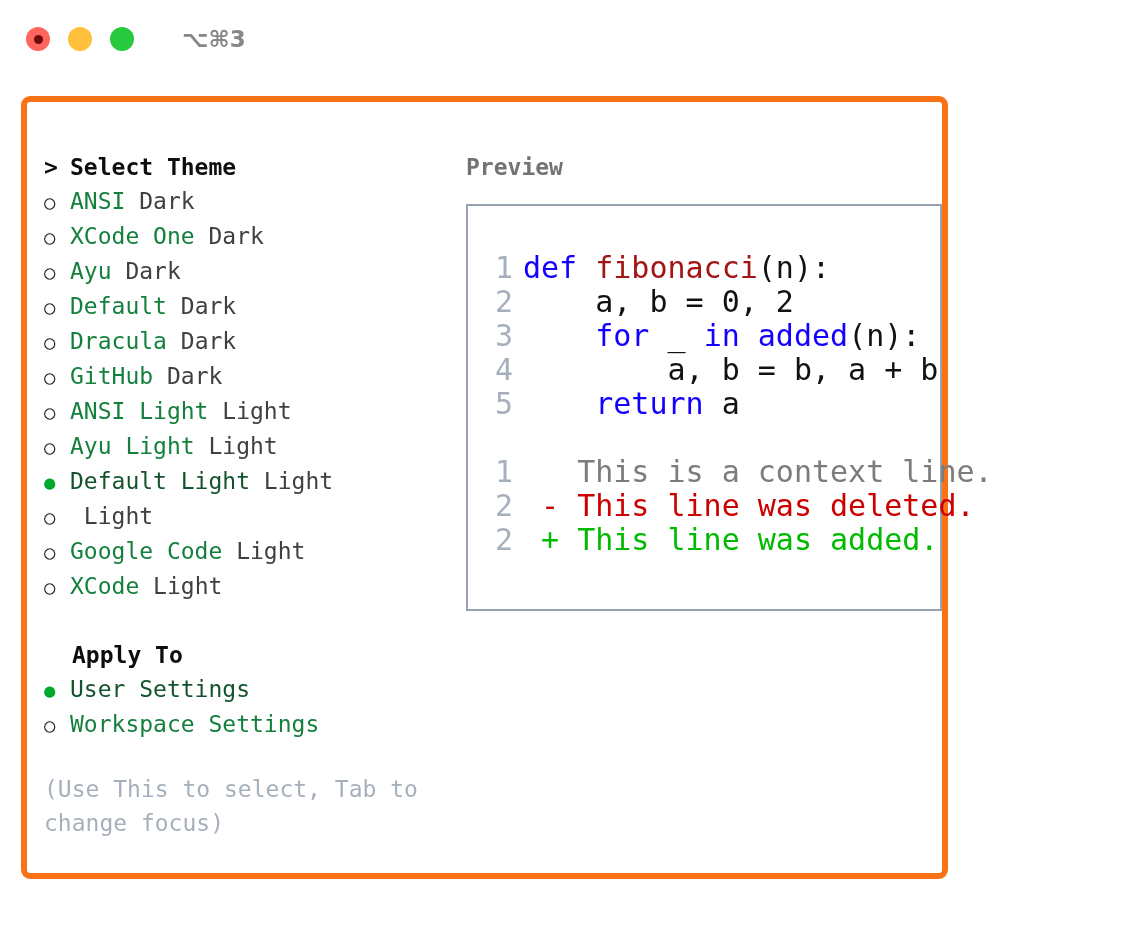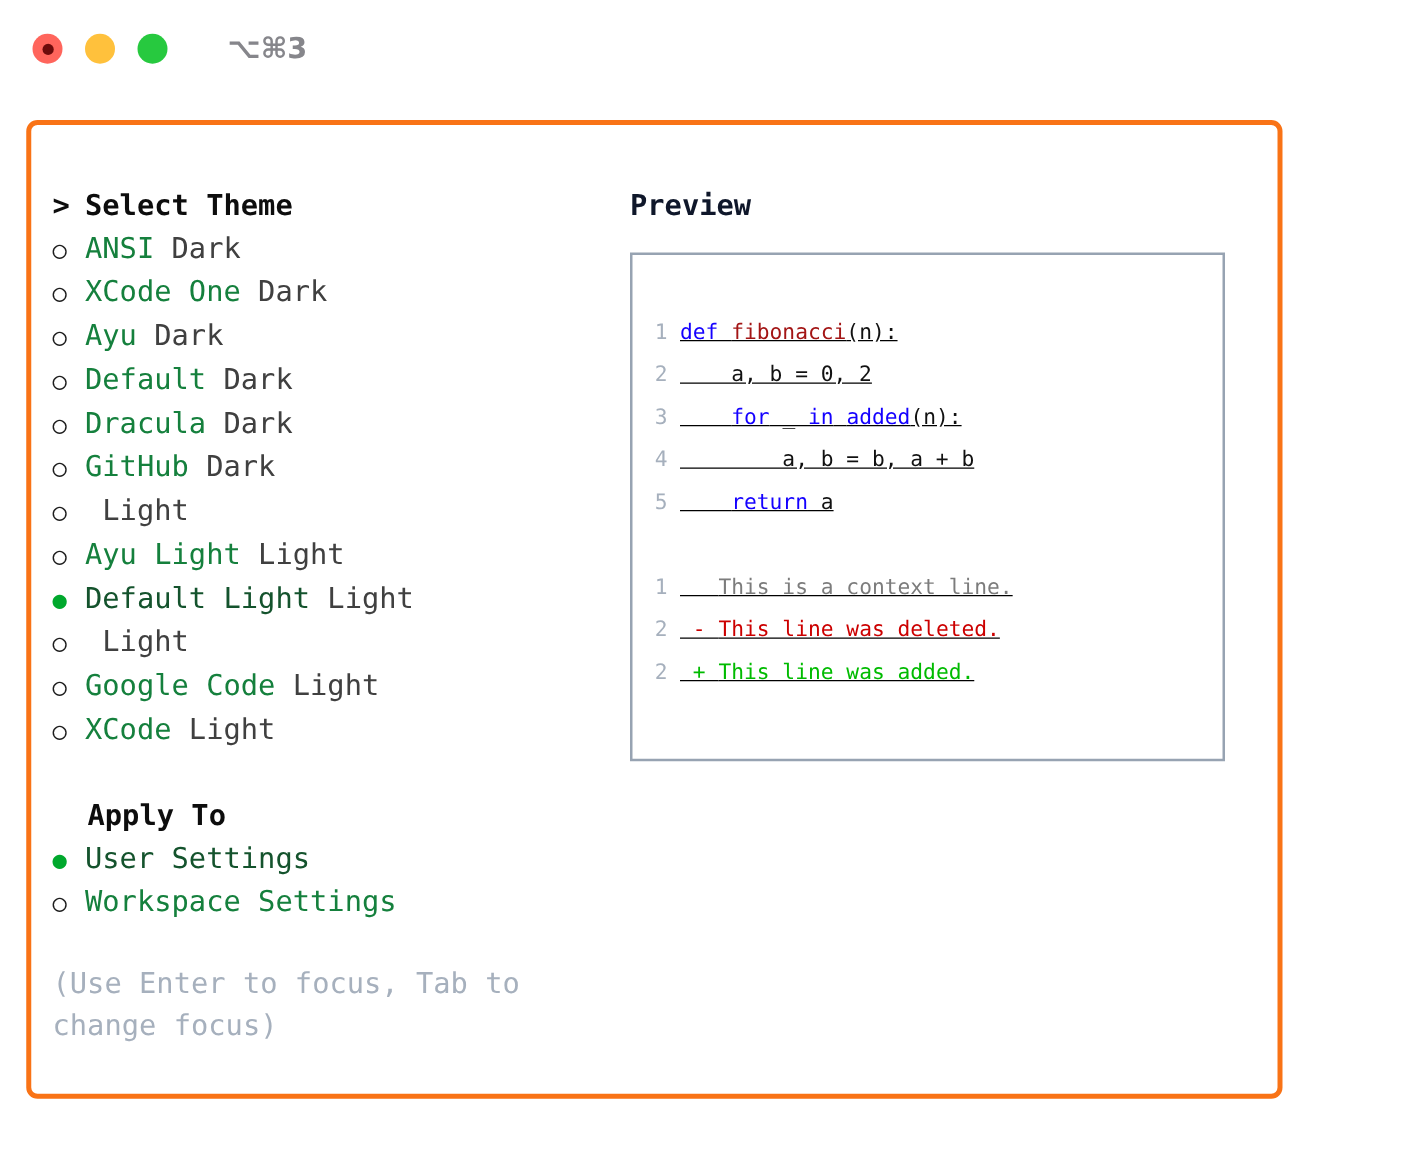--- a/index.html
+++ b/index.html
@@ -65,23 +65,23 @@
     color: #86868b;
     letter-spacing: 0px;
     font-family: "DejaVu Sans", "Liberation Sans", sans-serif;
   }
 
   
   #panel {
     position: absolute;
     left: 21px;
     top: 96px;
-    width: 1005px;
+    width: 927px;
     height: 783px;
-    border: 4px solid #f97316;
+    border: 6px solid #f97316;
     border-radius: 9px;
     box-sizing: border-box;
     background: #ffffff;
   }
 
   #panel-inner {
     position: absolute;
     left: 0; top: 0;
     width: 100%;
     height: 100%;
@@ -146,37 +146,37 @@
   
   #right-col {
     flex: 1;
     padding: 48px 0 0 9px;
     box-sizing: border-box;
   }
   #preview-label {
     font-size: 23px;
     line-height: 34px;
     font-weight: bold;
-    color: #0f172a;
+    color: #737373;
   }
   #preview-box {
     margin-top: 20px;
     width: 476px;
     height: 407px;
     border: 2px solid #97a3b2;
     box-sizing: border-box;
     background: #ffffff;
     padding: 45px 0 0 0;
   }
 
   .code-line {
-    font-size: 17px;
+    font-size: 30px;
     line-height: 34px;
     white-space: pre;
-    text-decoration: underline;
+    padding-left: 17px;
   }
   .ln {
     display: inline-block;
     width: 28px;
     text-align: right;
     color: #a6b0bd;
     margin-right: 10px;
   }
   .kw   { color: #1400ff; }
   .fn   { color: #a31515; }
@@ -207,38 +207,38 @@
 
         <div class="section-head"><span class="caret">&gt;</span><span>Select Theme</span></div>
 
         <div id="theme-items">
             <div class="opt-row"><span class="bullet">○</span><span class="opt-name">ANSI</span><span class="opt-tag"> Dark</span></div>
             <div class="opt-row"><span class="bullet">○</span><span class="opt-name">XCode One</span><span class="opt-tag"> Dark</span></div>
             <div class="opt-row"><span class="bullet">○</span><span class="opt-name">Ayu</span><span class="opt-tag"> Dark</span></div>
             <div class="opt-row"><span class="bullet">○</span><span class="opt-name">Default</span><span class="opt-tag"> Dark</span></div>
             <div class="opt-row"><span class="bullet">○</span><span class="opt-name">Dracula</span><span class="opt-tag"> Dark</span></div>
             <div class="opt-row"><span class="bullet">○</span><span class="opt-name">GitHub</span><span class="opt-tag"> Dark</span></div>
-            <div class="opt-row"><span class="bullet">○</span><span class="opt-tag"> Light</span></div>
+            <div class="opt-row"><span class="bullet">○</span><span class="opt-name">ANSI Light</span><span class="opt-tag"> Light</span></div>
             <div class="opt-row"><span class="bullet">○</span><span class="opt-name">Ayu Light</span><span class="opt-tag"> Light</span></div>
             <div class="opt-row selected"><span class="bullet">●</span><span class="opt-name">Default Light</span><span class="opt-tag"> Light</span></div>
             <div class="opt-row"><span class="bullet">○</span><span class="opt-tag"> Light</span></div>
             <div class="opt-row"><span class="bullet">○</span><span class="opt-name">Google Code</span><span class="opt-tag"> Light</span></div>
             <div class="opt-row"><span class="bullet">○</span><span class="opt-name">XCode</span><span class="opt-tag"> Light</span></div>
           </div>
 
         <div class="spacer-row"></div>
 
         <div class="section-head no-caret">Apply To</div>
 
         <div id="apply-items">
             <div class="opt-row selected"><span class="bullet">●</span><span class="opt-name">User Settings</span></div>
             <div class="opt-row"><span class="bullet">○</span><span class="opt-name">Workspace Settings</span></div>
           </div>
 
-        <div id="hint">(Use Enter to focus, Tab to change focus)</div>
+        <div id="hint">(Use This to select, Tab to change focus)</div>
       </div>
 
       <div id="right-col">
         <div id="preview-label">Preview</div>
         <div id="preview-box">
           <div id="code-block">
               <div class="code-line"><span class="ln">1</span><span class="kw">def </span><span class="fn">fibonacci</span><span class="pl">(n):</span></div>
               <div class="code-line"><span class="ln">2</span><span class="pl">    a, b = 0, 2</span></div>
               <div class="code-line"><span class="ln">3</span><span class="pl">    </span><span class="kw">for</span><span class="pl"> _ </span><span class="kw">in</span><span class="pl"> </span><span class="kw">added</span><span class="pl">(n):</span></div>
               <div class="code-line"><span class="ln">4</span><span class="pl">        a, b = b, a + b</span></div>

